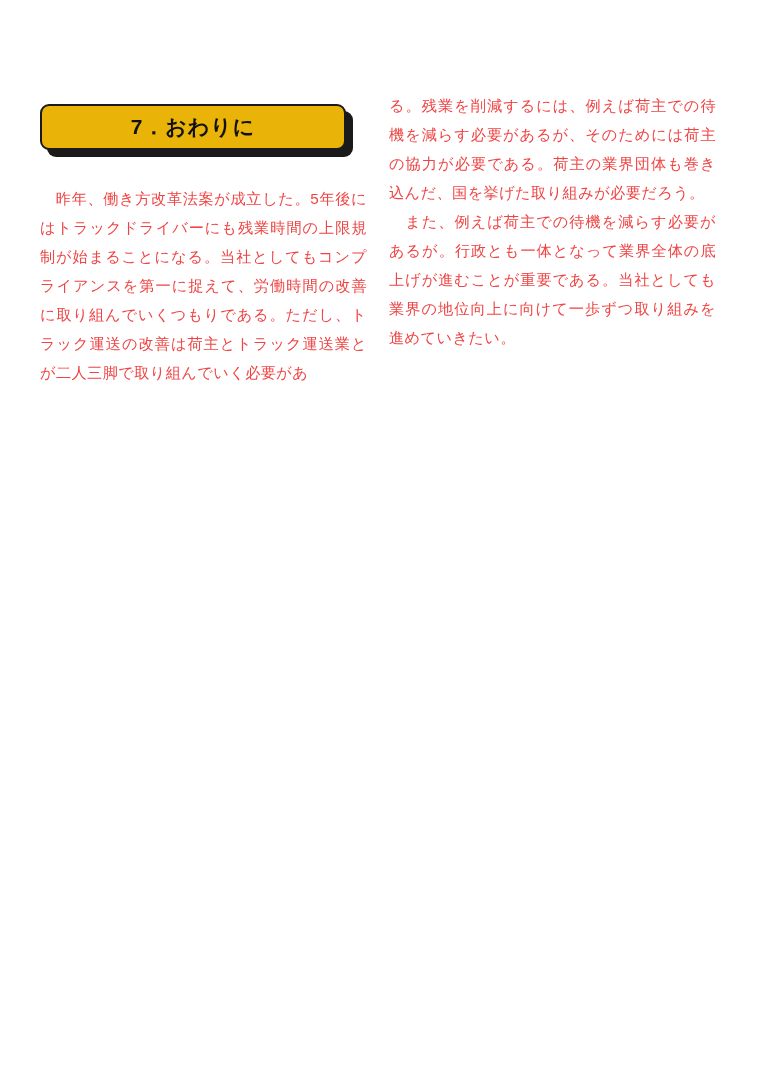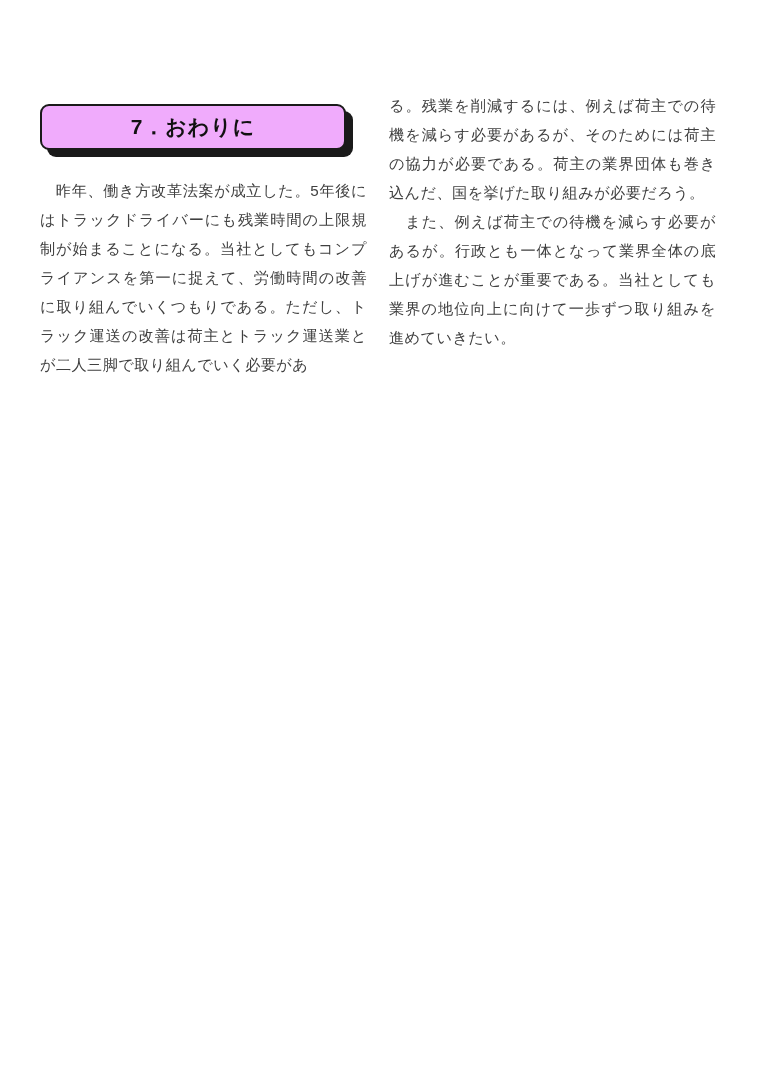--- a/index.html
+++ b/index.html
@@ -11,46 +11,46 @@
     background: #ffffff;
     overflow: hidden;
     font-family: "Liberation Sans", "DejaVu Sans", sans-serif;
   }
   .title-box {
     position: absolute;
     left: 40px;
     top: 104px;
     width: 306px;
     height: 46px;
-    background: #f0abfc;
+    background: #eab308;
     border: 2.5px solid #1a1a1a;
     border-radius: 9px;
     box-shadow: 7px 7px 0 #1a1a1a;
     display: flex;
     align-items: center;
     justify-content: center;
   }
   .title-text {
     font-size: 21px;
     font-weight: bold;
     color: #111111;
     letter-spacing: 1px;
     white-space: nowrap;
   }
   .col {
     position: absolute;
     width: 327px;
     font-size: 15.2px;
     line-height: 29px;
     letter-spacing: 0.4px;
-    color: #404040;
+    color: #ef4444;
     text-align: justify;
     word-break: break-all;
   }
-  .col-left { left: 40px;  top: 176px; }
+  .col-left { left: 40px;  top: 184px; }
   .col-right { left: 389px; top: 91px; }
   .col p { margin: 0; }
 </style>
 </head>
 <body>
 
 <div class="page">
 
   <div class="title-box">
     <span class="title-text">7．おわりに</span>

